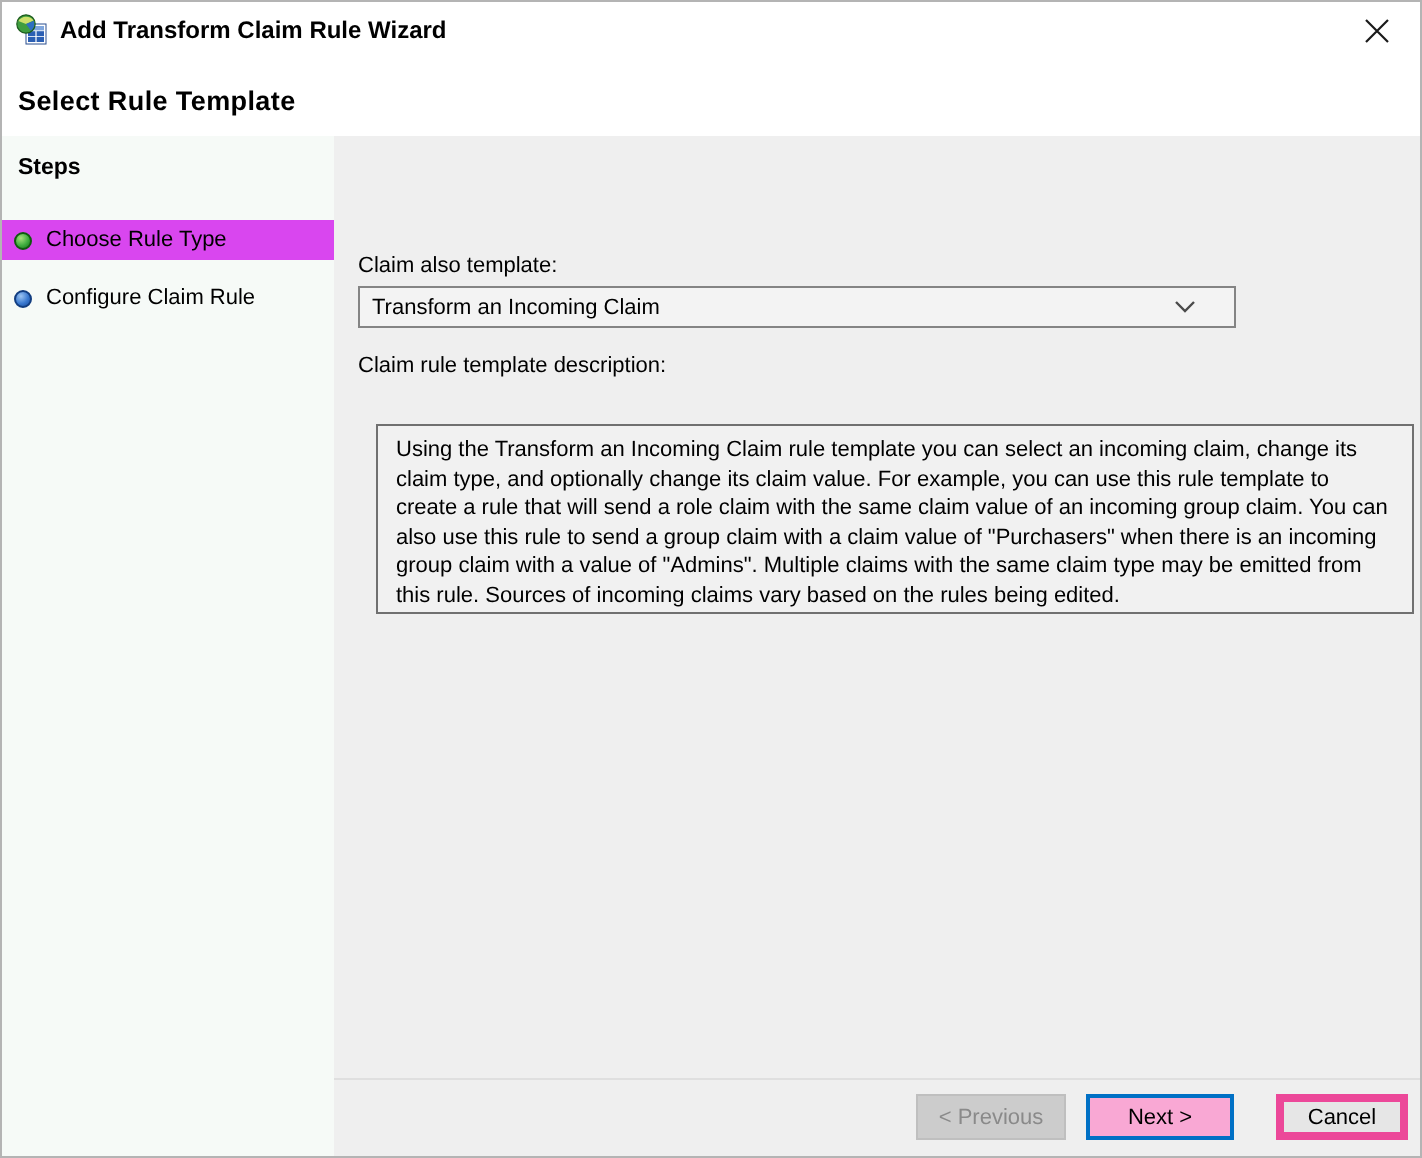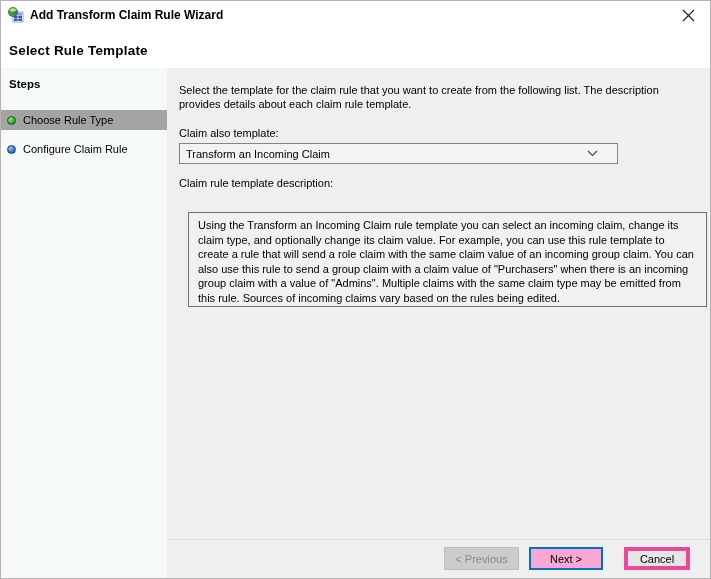--- a/index.html
+++ b/index.html
@@ -45,21 +45,21 @@
     border-right: 2px solid #e2e2e2;
   }
   .sidebar-heading {
     font-weight: 700; font-size: 11.5px;
     margin: 10px 0 0 8px;
   }
   .step-row {
     display: flex; align-items: center;
     height: 20px; margin-top: 9px; padding-left: 6px;
   }
-  .step-row.active { background: #a3a3a3; margin-top: 20px; }
+  .step-row.active { background: #d946ef; margin-top: 20px; }
   .bullet {
     width: 9px; height: 9px; border-radius: 50%;
     flex: 0 0 auto; margin-right: 7px;
   }
   .bullet.green {
     background: radial-gradient(circle at 35% 30%, #a8e07c 0%, #3fae3f 55%, #157015 100%);
     border: 1px solid #0e5c0e;
   }
   .bullet.blue {
     background: radial-gradient(circle at 35% 30%, #9cc4f2 0%, #3a79d0 55%, #174a9a 100%);
@@ -95,21 +95,21 @@
     line-height: 14.6px; font-size: 11px;
     overflow: hidden;
     margin-top: 18px;
   }
   
   .footer-line {
     position: absolute; left: 0; right: 0; top: 471px; height: 1px;
     background: #dfdfdf;
   }
   .footer {
-    position: absolute; right: 20px; top: 479px;
+    position: absolute; right: 6px; top: 479px;
     display: flex; align-items: center;
   }
   .btn {
     height: 23px; font-size: 11px;
     font-family: "Liberation Sans", sans-serif;
     display: flex; align-items: center; justify-content: center;
     background: #e1e1e1; border: 1px solid #adadad;
     cursor: default;
   }
   .btn.disabled {
@@ -161,21 +161,20 @@
       <span class="bullet green"></span>
       <span class="step-label">Choose Rule Type</span>
     </div>
     <div class="step-row">
       <span class="bullet blue"></span>
       <span class="step-label">Configure Claim Rule</span>
     </div>
   </div>
 
   <div class="main">
-    <div class="intro">Select the template for the claim rule that you want to create from the following list. The description provides details about each claim rule template.</div>
 
     <div class="field-label-1">Claim also template:</div>
 
     <div class="combobox">
       <span class="combobox-value">Transform an Incoming Claim</span>
       <svg class="chevron" width="11" height="7" viewBox="0 0 11 7">
         <path d="M1 1 L5.5 5.5 L10 1" stroke="#4a4a4a" stroke-width="1.2" fill="none"></path>
       </svg>
     </div>
 

